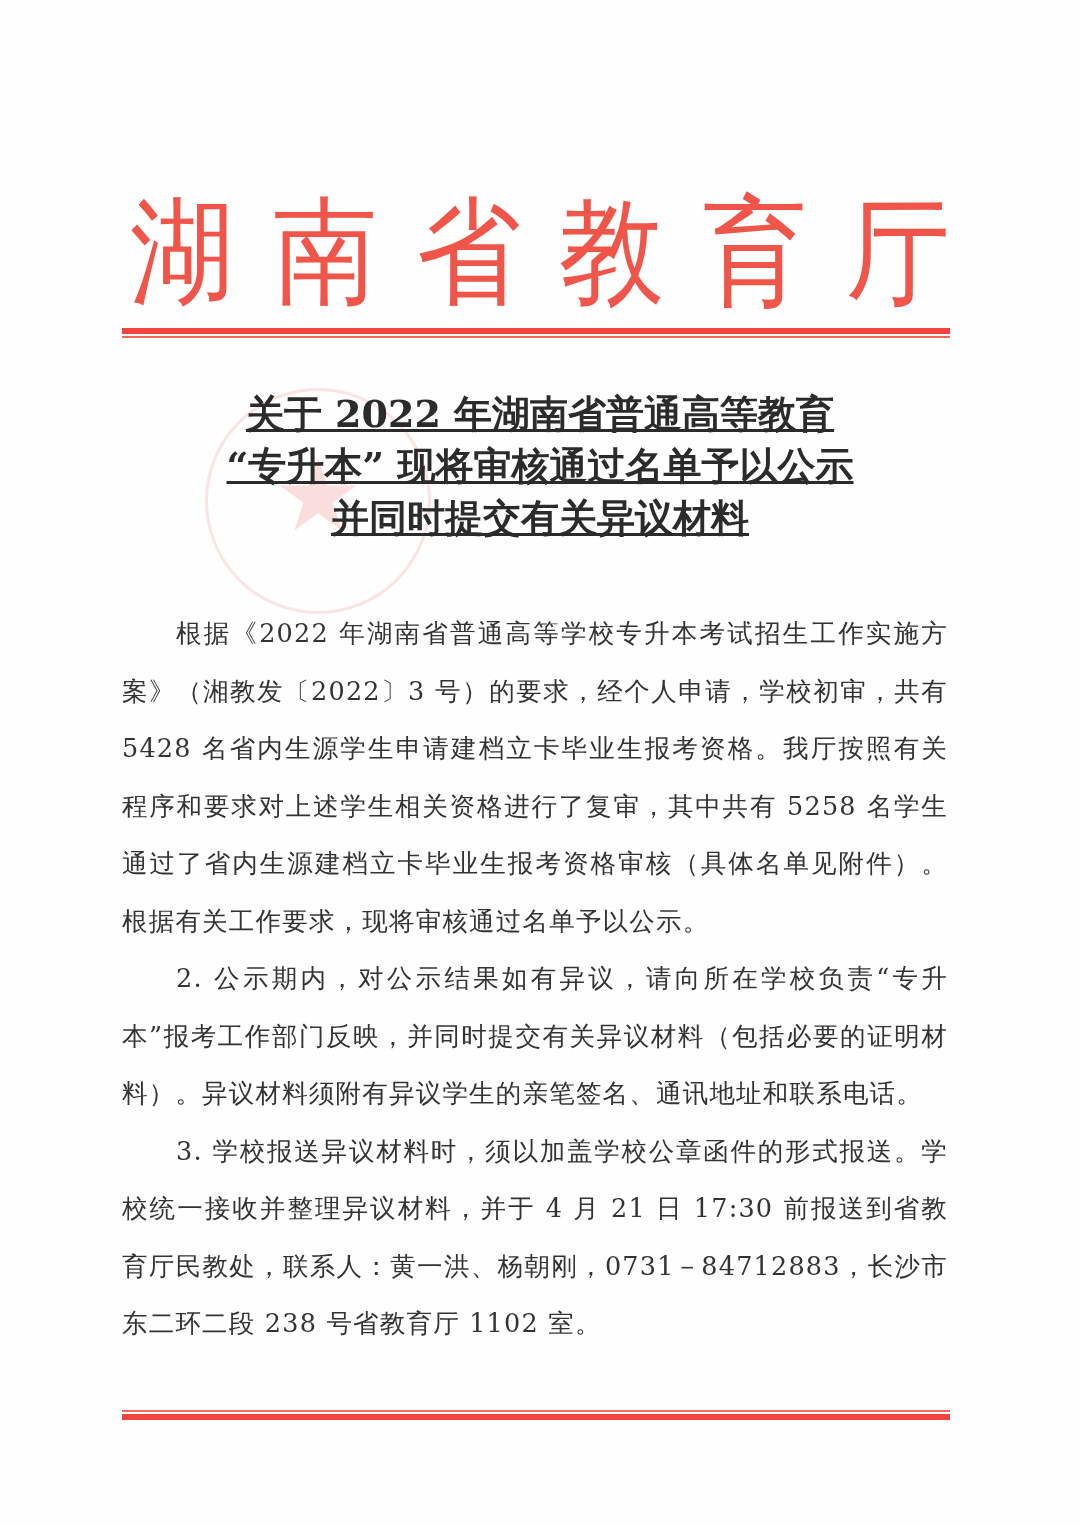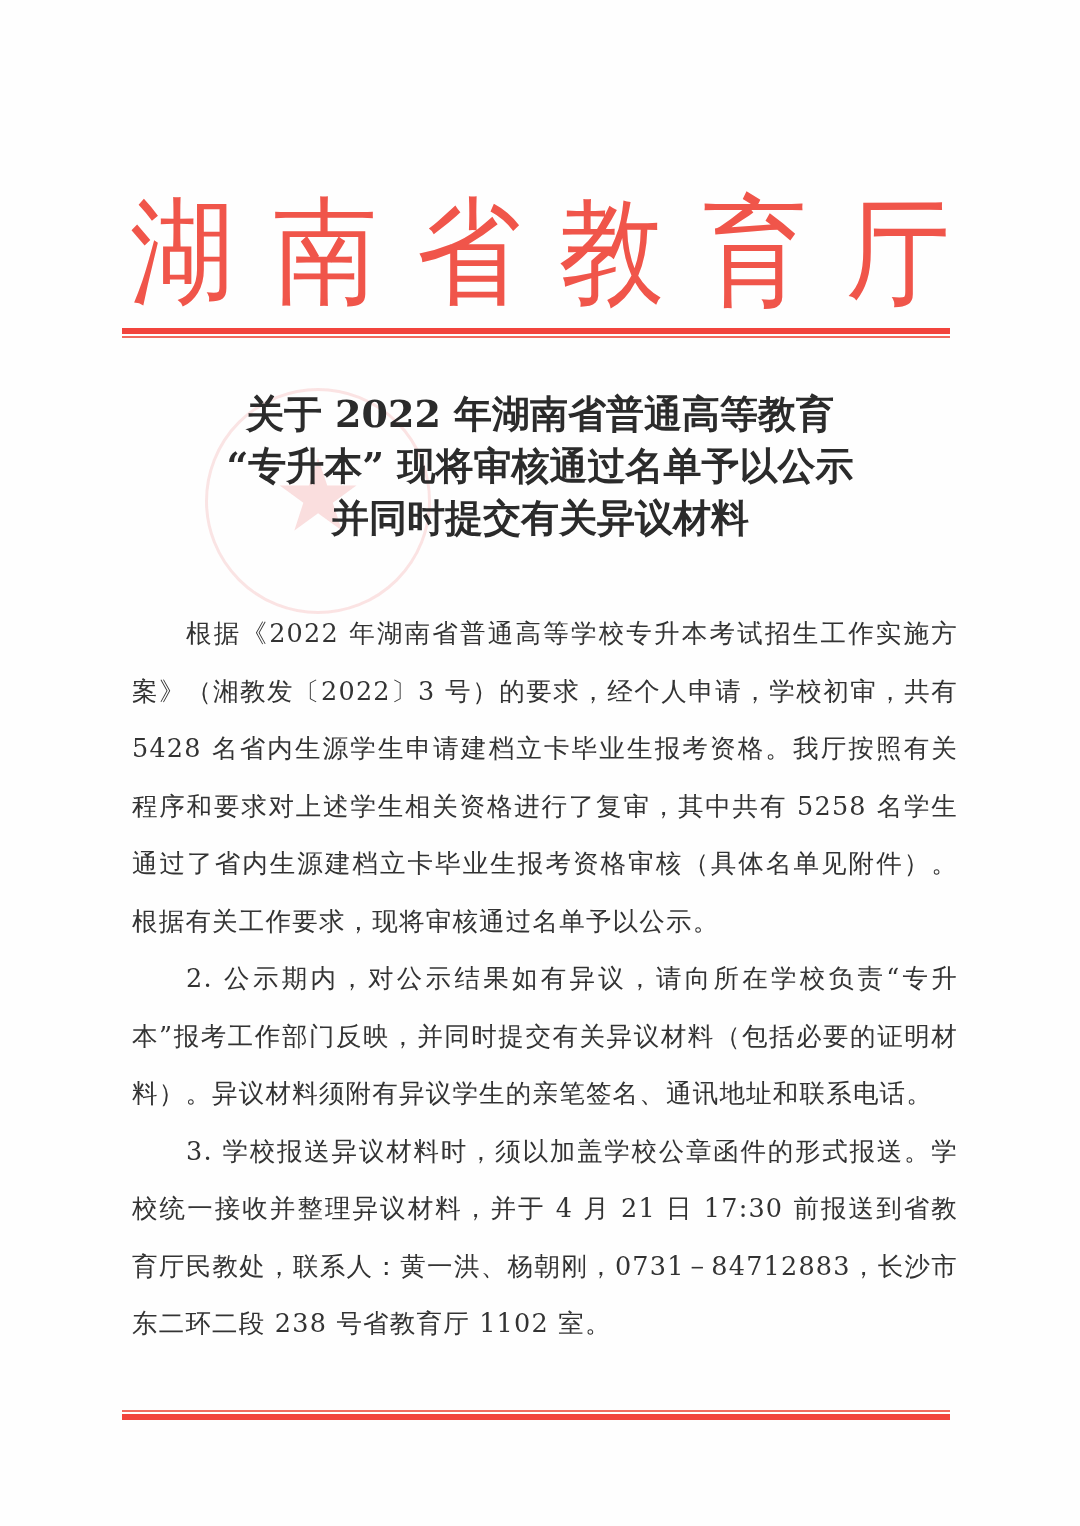--- a/index.html
+++ b/index.html
@@ -29,24 +29,24 @@
     color: rgba(235,110,110,0.25); font-size: 100px; line-height: 100px; text-align: center;
     font-family: "DejaVu Sans", sans-serif;
   }
 
   .title {
     position: absolute; left: 140px; top: 388px; width: 800px;
     text-align: center;
     font-family: "DejaVu Serif", "Liberation Serif", serif;
     font-weight: bold; color: #2b2b2b; font-size: 38px; line-height: 52px;
   }
-  .title div { white-space: nowrap; }
+  .title div { white-space: nowrap; text-decoration: underline; }
 
   .body {
-    position: absolute; left: 132px; top: 605px; width: 826px;
+    position: absolute; left: 122px; top: 605px; width: 826px;
     font-family: "DejaVu Serif", "Liberation Serif", serif;
     color: #333333; font-size: 25.5px; line-height: 57.5px;
     letter-spacing: 1.2px;
   }
   .body p { margin: 0; text-align: justify; text-align-last: left; text-indent: 54px; }
 </style>
 </head>
 <body>
 
 <div class="page">

